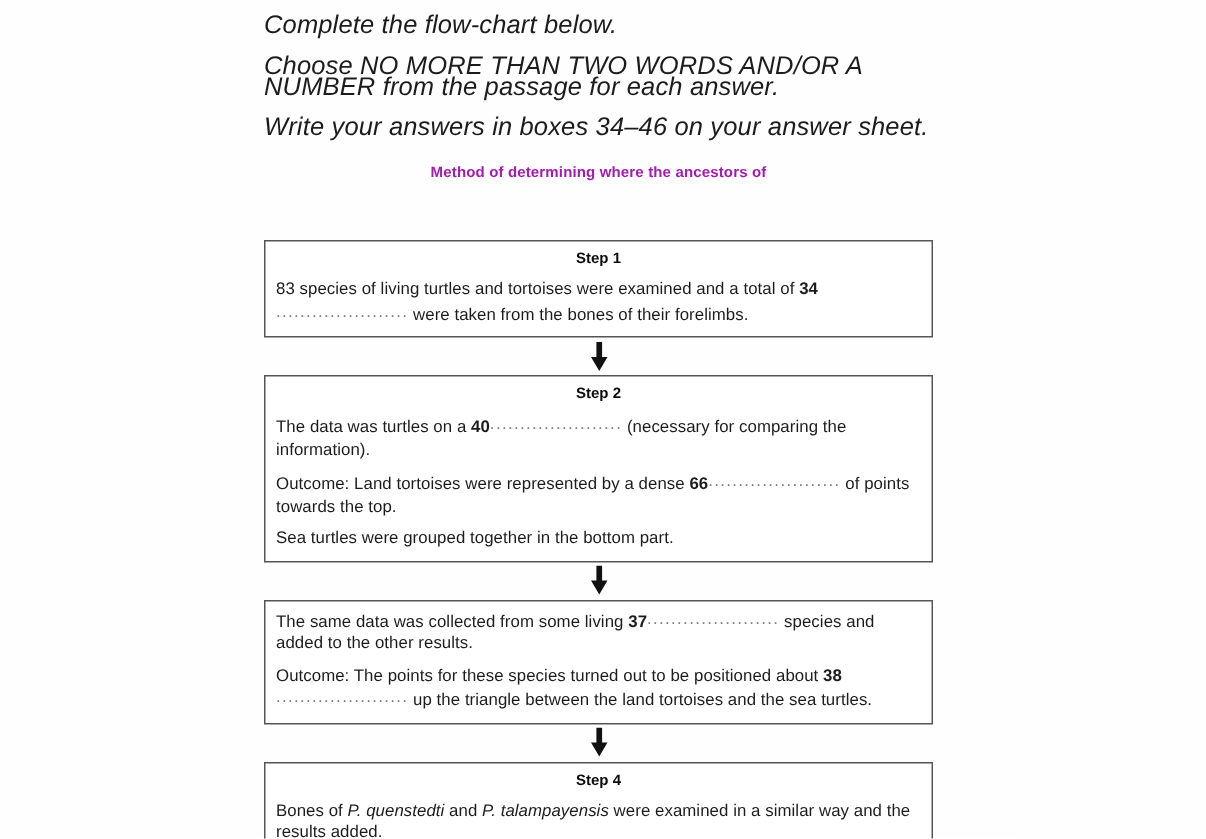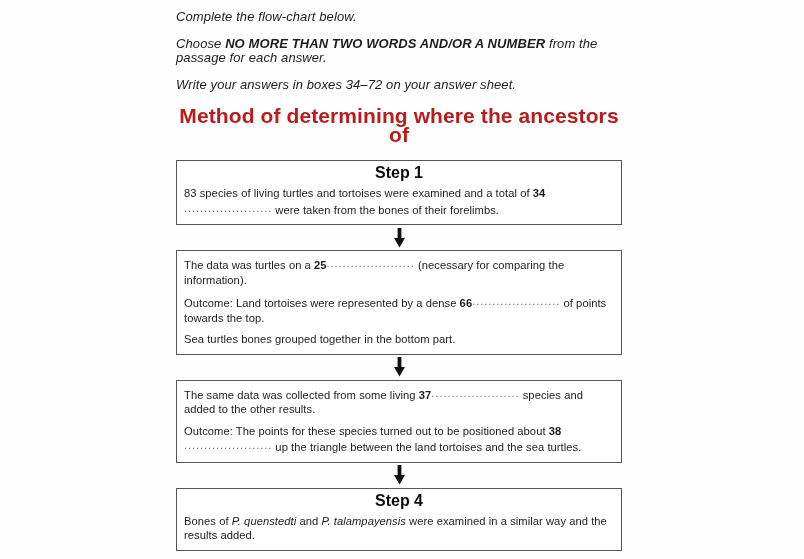--- a/index.html
+++ b/index.html
@@ -27,63 +27,63 @@
 
   
   .instructions {
     position: absolute;
     left: 176px;
     top: 10px;
     width: 470px;
   }
   .instr-line {
     font-style: italic;
-    font-size: 13px;
+    font-size: 17px;
     line-height: 14px;
     color: #1c1c1c;
     letter-spacing: 0.1px;
   }
   .instr-line.l1 { margin-bottom: 13px; }
   .instr-line.l2 { margin-bottom: 13px; }
   .instr-line b {
-    font-weight: bold;
+    font-weight: normal;
     font-style: italic;
   }
 
   
   .chart-title {
     position: absolute;
     left: 176px;
     top: 106px;
     width: 446px;
     text-align: center;
-    font-size: 21px;
+    font-size: 10px;
     font-weight: bold;
     line-height: 19px;
-    color: #b91c1c;
+    color: #a21caf;
     letter-spacing: 0.1px;
   }
 
   
   .flow {
     position: absolute;
     left: 176px;
     top: 160px;
     width: 446px;
   }
   .step-box {
     border: 1px solid #555555;
     background: #ffffff;
     box-sizing: border-box;
     padding: 5px 7px 7px 7px;
   }
   .step-head {
     text-align: center;
     font-weight: bold;
-    font-size: 16px;
+    font-size: 10px;
     line-height: 14px;
     margin-bottom: 6px;
     color: #0d0d0d;
   }
   .step-para {
     font-size: 11.2px;
     line-height: 14.5px;
     color: #1c1c1c;
     margin: 0 0 7px 0;
     letter-spacing: 0.05px;
@@ -116,44 +116,45 @@
   
 </style>
 </head>
 <body>
 
 <div id="page">
 
   <div class="instructions">
     <div class="instr-line l1">Complete the flow-chart below.</div>
     <div class="instr-line l2"><span>Choose </span><b>NO MORE THAN TWO WORDS AND/OR A NUMBER</b><span> from the passage for each answer.</span></div>
-    <div class="instr-line l3">Write your answers in boxes 34–72 on your answer sheet.</div>
+    <div class="instr-line l3">Write your answers in boxes 34–46 on your answer sheet.</div>
   </div>
 
   <div class="chart-title">
     <div>Method of determining where the ancestors of</div>
   </div>
 
   <div class="flow">
 
     <div class="step-box">
       <div class="step-head">Step 1</div>
       <p class="step-para"><span>83 species of living turtles and tortoises were examined and a total of </span><b>34</b><span class="blank">......................</span> <span>were taken from the bones of their forelimbs.</span></p>
     </div>
 
     <div class="arrow-row">
       <svg class="arrow-glyph" viewBox="0 0 13 20">
         <path d="M4.6 0 h3.8 v10 h3.6 L6.5 19.4 L1 10 h3.6 Z" fill="#111111"></path>
       </svg>
     </div>
 
     <div class="step-box">
-      <p class="step-para"><span>The data was turtles on a </span><b>25</b><span class="blank">......................</span> <span>(necessary for comparing the information).</span></p>
+      <div class="step-head">Step 2</div>
+      <p class="step-para"><span>The data was turtles on a </span><b>40</b><span class="blank">......................</span> <span>(necessary for comparing the information).</span></p>
       <p class="step-para"><span>Outcome: Land tortoises were represented by a dense </span><b>66</b><span class="blank">......................</span> <span>of points towards the top.</span></p>
-      <p class="step-para">Sea turtles bones grouped together in the bottom part.</p>
+      <p class="step-para">Sea turtles were grouped together in the bottom part.</p>
     </div>
 
     <div class="arrow-row">
       <svg class="arrow-glyph" viewBox="0 0 13 20">
         <path d="M4.6 0 h3.8 v10 h3.6 L6.5 19.4 L1 10 h3.6 Z" fill="#111111"></path>
       </svg>
     </div>
 
     <div class="step-box">
       <p class="step-para"><span>The same data was collected from some living </span><b>37</b><span class="blank">......................</span> <span>species and added to the other results.</span></p>

